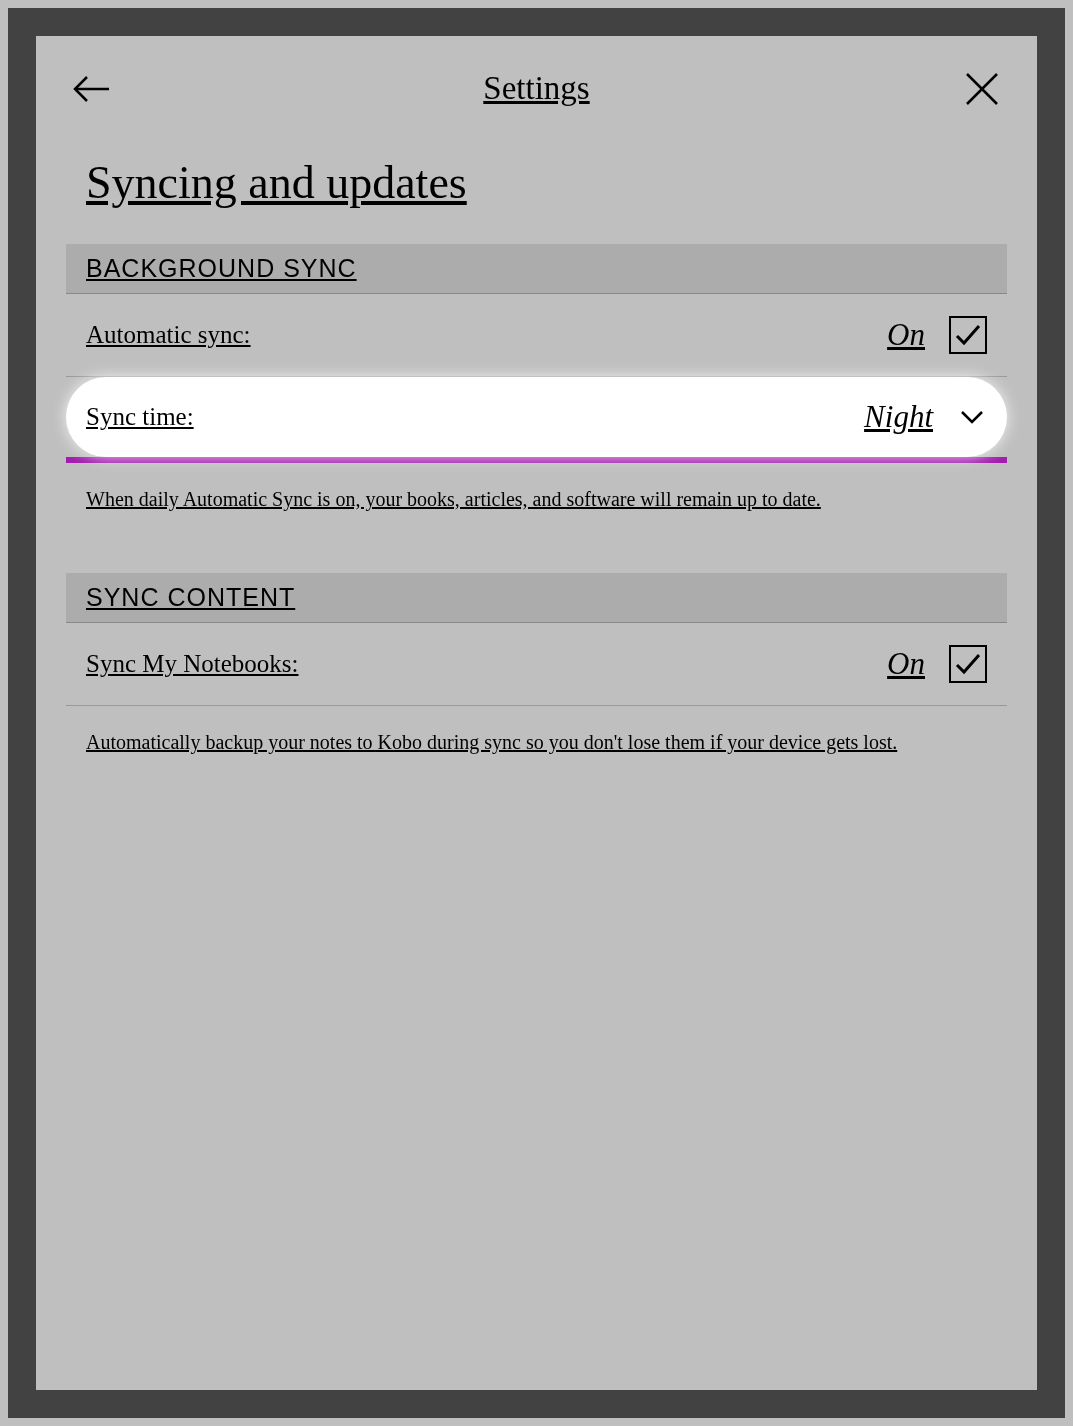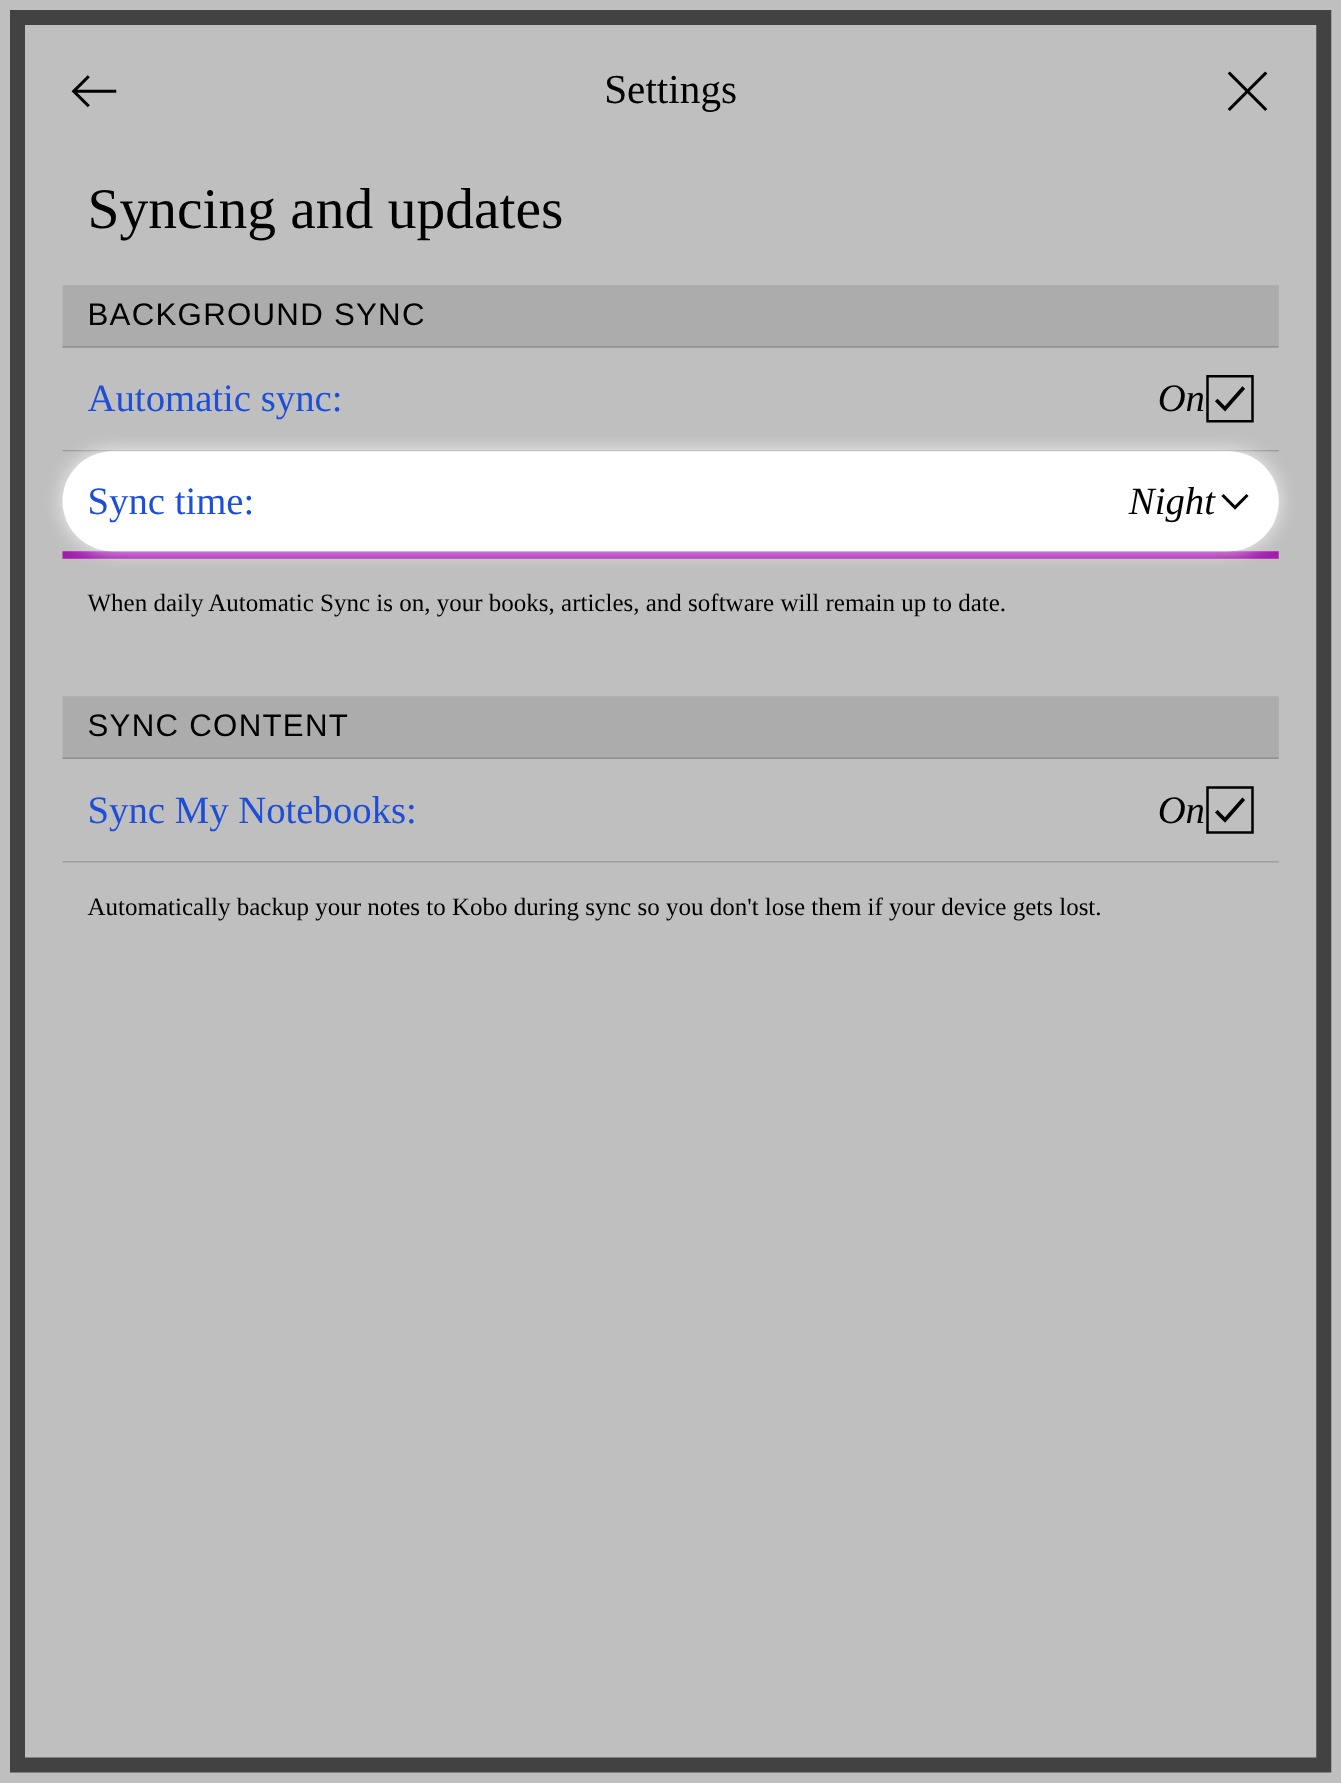--- a/index.html
+++ b/index.html
@@ -13,21 +13,22 @@
       height: 1426px;
       background: #bfbfbf;
       font-family: Georgia, 'Times New Roman', serif;
       padding: 8px;
     }
     
     .outer-frame {
       width: 100%;
       height: 100%;
       background: #424242;
-      padding: 12px;
+      padding: 28px;
+      text-decoration: underline;
     }
     
     .screen {
       width: 100%;
       height: 100%;
       background: #bfbfbf;
       position: relative;
     }
     
     .header {
@@ -114,29 +115,29 @@
       margin: 0 30px;
       border-bottom: 6px solid #a21caf;
       padding: 0;
     }
     
     .highlighted-wrapper .setting-row.highlighted {
       margin: 0;
     }
     
     .setting-label {
-      font-size: 31px;
-      color: #1d4ed8;
+      font-size: 25px;
+      color: #000000;
       font-family: Georgia, serif;
     }
     
     .setting-value-group {
       display: flex;
       align-items: center;
-      gap: 1px;
+      gap: 24px;
       justify-content: space-between;
     }
     
     .setting-value {
       font-size: 31px;
       font-style: italic;
       color: #000;
       font-family: Georgia, serif;
     }
     

